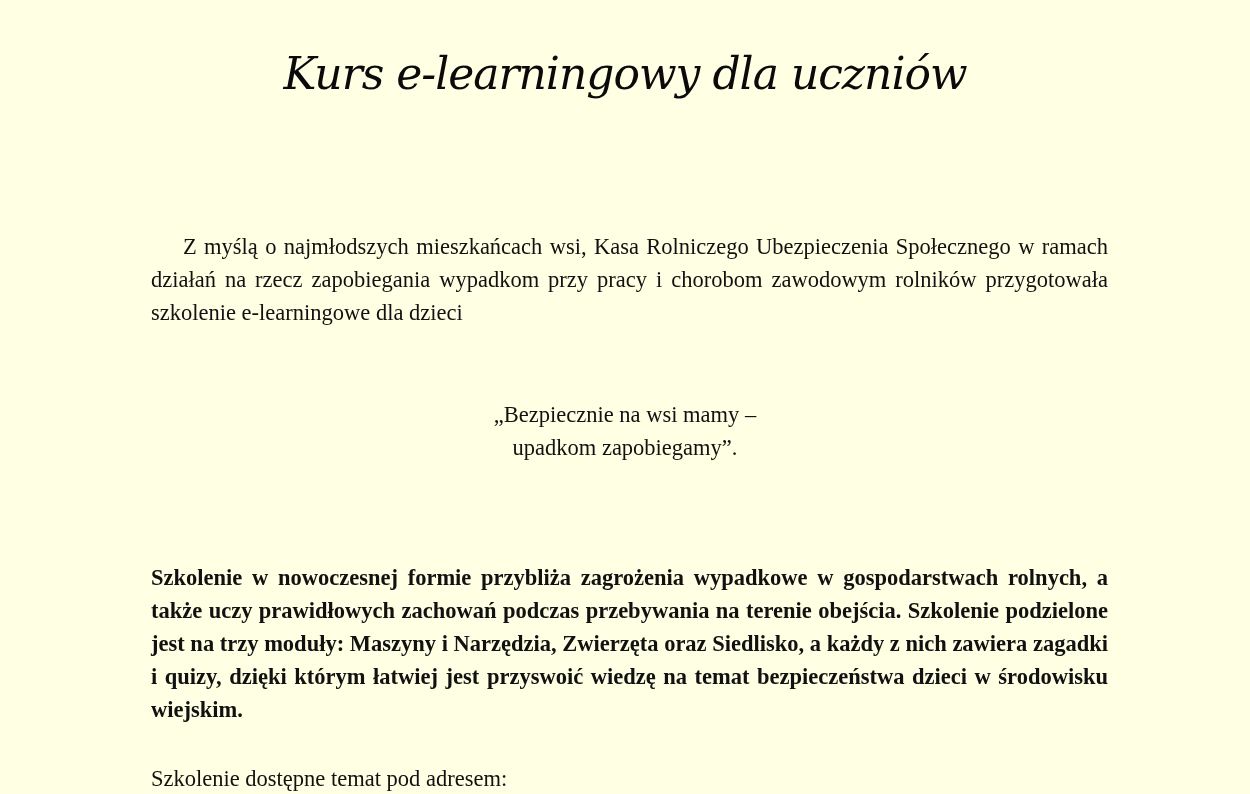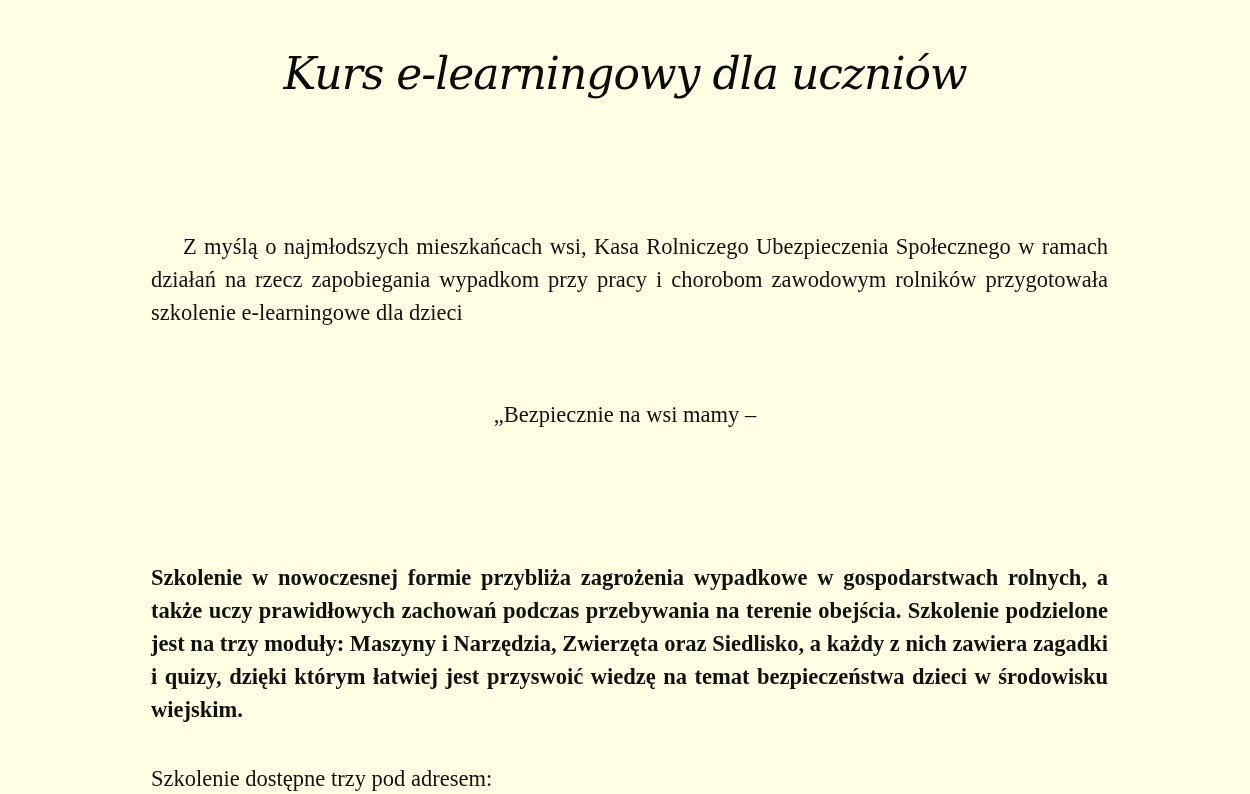--- a/index.html
+++ b/index.html
@@ -66,17 +66,18 @@
   </style>
 </head>
 <body>
 
 <h1 class="title">Kurs e-learningowy dla uczniów</h1>
 
 <p class="block intro">Z myślą o najmłodszych mieszkańcach wsi, Kasa Rolniczego Ubezpieczenia Społecznego w ramach działań na rzecz zapobiegania wypadkom przy pracy i chorobom zawodowym rolników przygotowała szkolenie e-learningowe dla dzieci</p>
 
 <p class="quote">
   <span>„Bezpiecznie na wsi mamy –</span>
+  <span>upadkom zapobiegamy”.</span>
 </p>
 
 <p class="block desc">Szkolenie w nowoczesnej formie przybliża zagrożenia wypadkowe w gospodarstwach rolnych, a także uczy prawidłowych zachowań podczas przebywania na terenie obejścia. Szkolenie podzielone jest na trzy moduły: Maszyny i Narzędzia, Zwierzęta oraz Siedlisko, a każdy z nich zawiera zagadki i quizy, dzięki którym łatwiej jest przyswoić wiedzę na temat bezpieczeństwa dzieci w środowisku wiejskim.</p>
 
-<p class="block address">Szkolenie dostępne trzy pod adresem:</p>
+<p class="block address">Szkolenie dostępne temat pod adresem:</p>
 
 </body></html>

